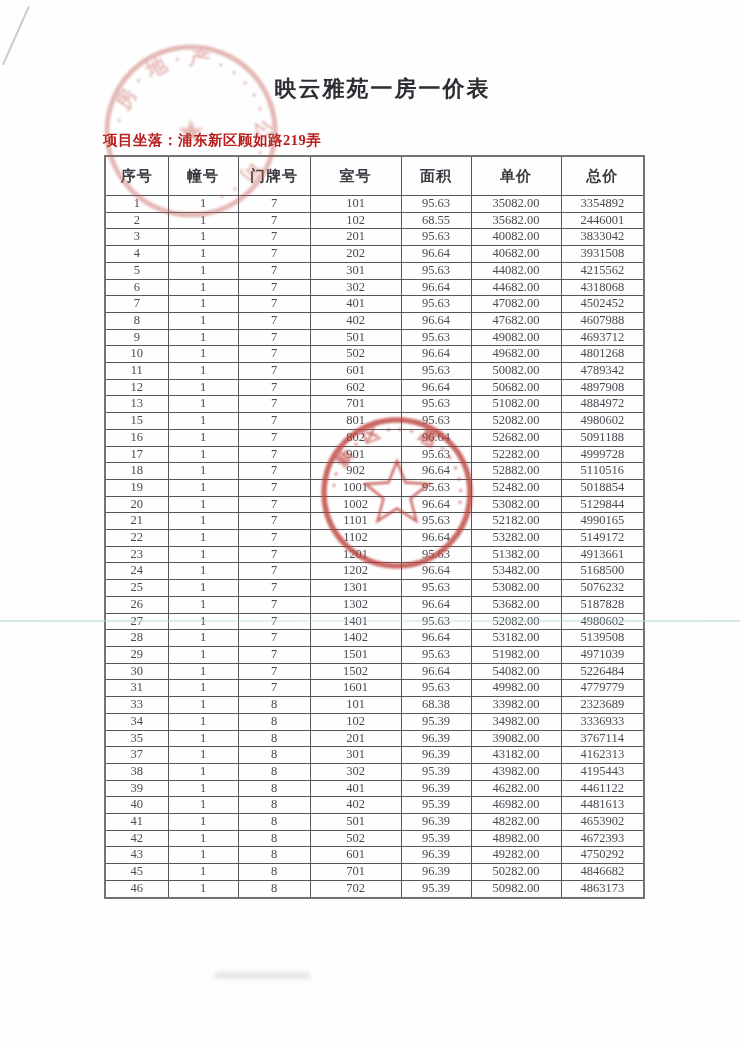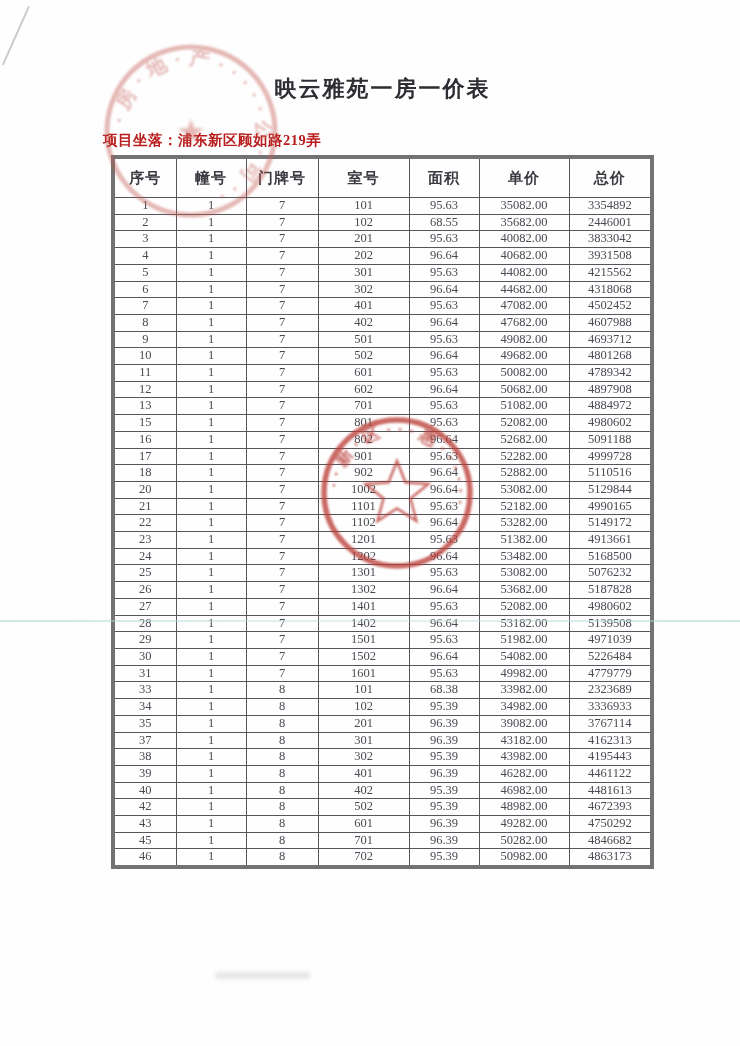--- a/index.html
+++ b/index.html
@@ -15,24 +15,24 @@
     margin:0;text-align:center;
     font-size:22px;font-weight:bold;color:#2d2d33;
     letter-spacing:2px;
   }
   .location{
     position:absolute;left:103px;top:131px;
     font-size:14.5px;font-weight:bold;color:#b91c1c;
     letter-spacing:0.5px;
   }
   table.price{
-    position:absolute;left:111px;top:155px;
+    position:absolute;left:104px;top:155px;
     width:539px;table-layout:fixed;
     border-collapse:collapse;
-    border:4px solid #737373;
+    border:2px solid #737373;
     font-family:Liberation Serif, serif;
   }
   table.price th, table.price td{
     border:1px solid #55555c;
     padding:0;text-align:center;vertical-align:middle;
     overflow:hidden;white-space:nowrap;
   }
   table.price th{
     height:38px;font-size:15px;font-weight:bold;color:#3a3a41;
     letter-spacing:1px;
@@ -242,20 +242,29 @@
         <tr>
           <td>18</td>
           <td>1</td>
           <td>7</td>
           <td>902</td>
           <td>96.64</td>
           <td>52882.00</td>
           <td>5110516</td>
         </tr>
         <tr>
+          <td>19</td>
+          <td>1</td>
+          <td>7</td>
+          <td>1001</td>
+          <td>95.63</td>
+          <td>52482.00</td>
+          <td>5018854</td>
+        </tr>
+        <tr>
           <td>20</td>
           <td>1</td>
           <td>7</td>
           <td>1002</td>
           <td>96.64</td>
           <td>53082.00</td>
           <td>5129844</td>
         </tr>
         <tr>
           <td>21</td>
@@ -411,20 +420,29 @@
           <td>4461122</td>
         </tr>
         <tr>
           <td>40</td>
           <td>1</td>
           <td>8</td>
           <td>402</td>
           <td>95.39</td>
           <td>46982.00</td>
           <td>4481613</td>
+        </tr>
+        <tr>
+          <td>41</td>
+          <td>1</td>
+          <td>8</td>
+          <td>501</td>
+          <td>96.39</td>
+          <td>48282.00</td>
+          <td>4653902</td>
         </tr>
         <tr>
           <td>42</td>
           <td>1</td>
           <td>8</td>
           <td>502</td>
           <td>95.39</td>
           <td>48982.00</td>
           <td>4672393</td>
         </tr>

